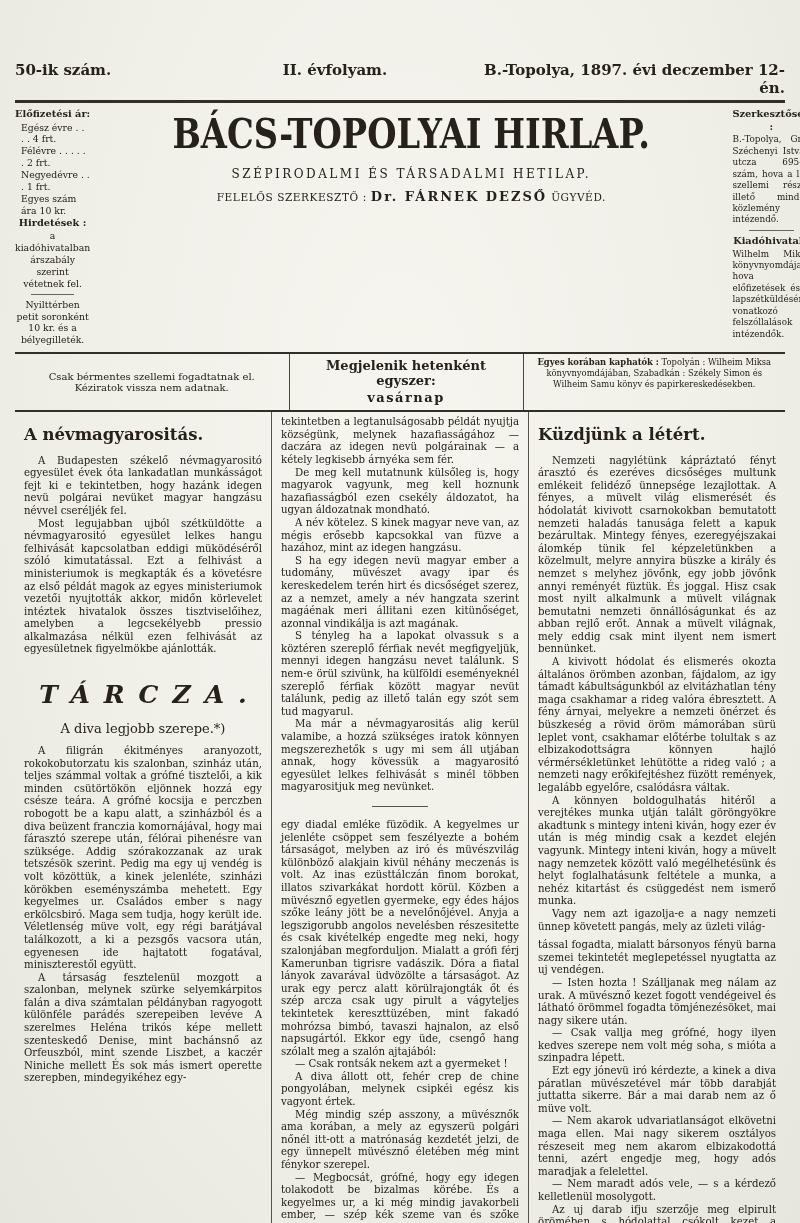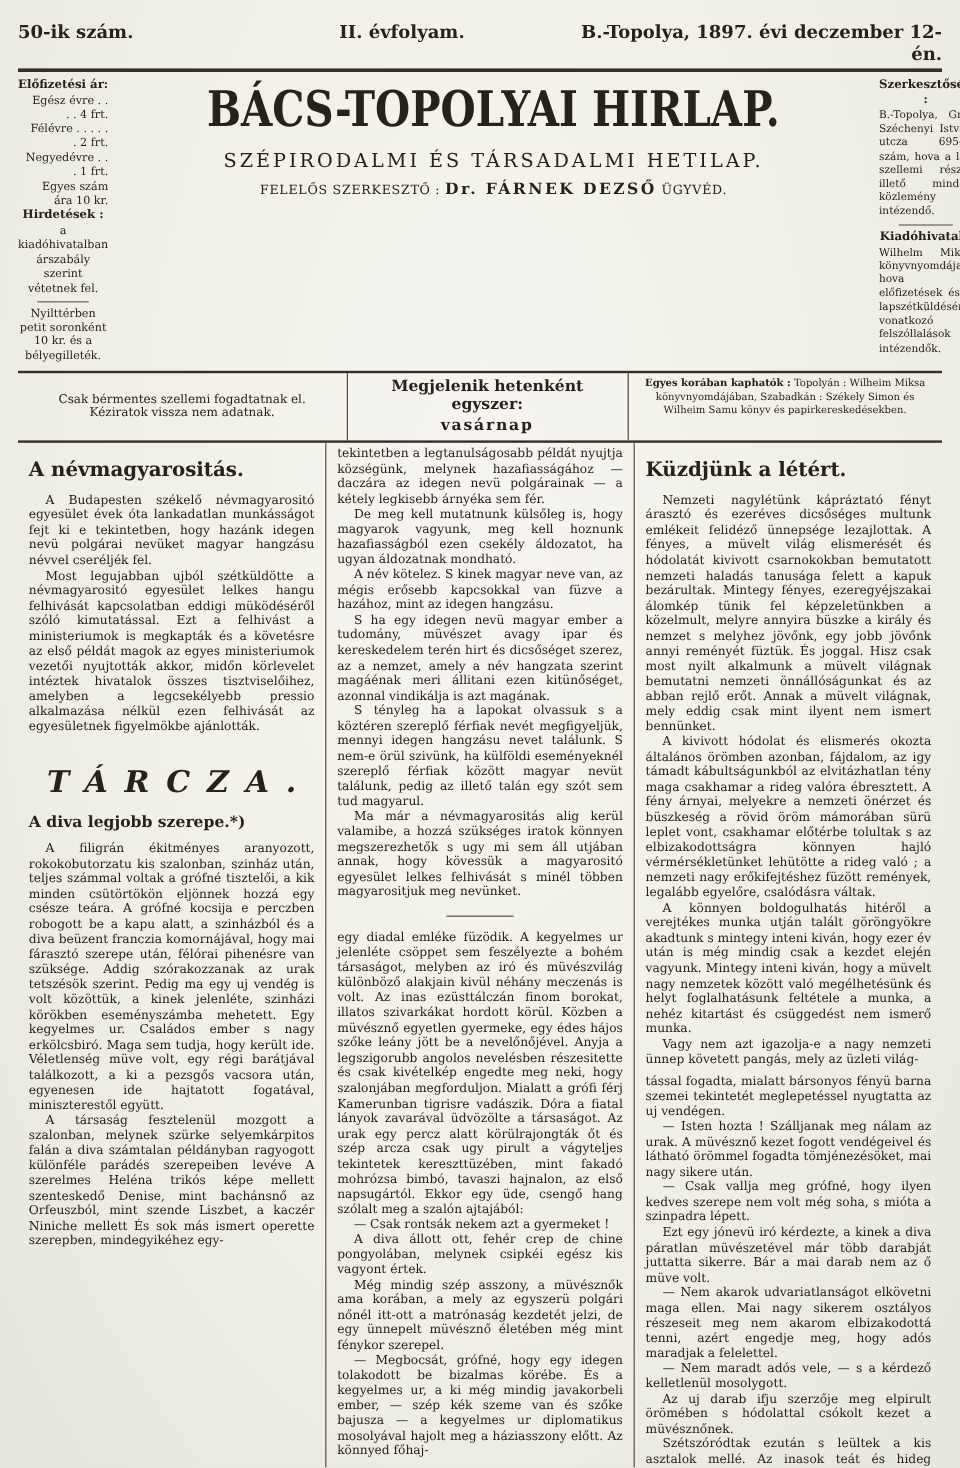--- a/index.html
+++ b/index.html
@@ -5,66 +5,66 @@
   html,body{margin:0;padding:0;}
   body{
     width:800px;height:1223px;
     background:#e7e6e0;
     font-family:"DejaVu Serif","Liberation Serif",serif;
     color:#26211a;
   }
   .sheet{
     width:800px;height:1223px;box-sizing:border-box;
     background:radial-gradient(ellipse at 50% 35%, #f6f5ef 0%, #f0efe8 55%, #e6e5de 100%);
-    padding:18px 15px 8px;overflow:hidden;
+    padding:32px 15px 8px;overflow:hidden;
   }
   
   .topbar{display:flex;align-items:baseline;font-size:15px;font-weight:bold;}
   .tb-left{width:175px;text-align:left;}
-  .tb-center{flex:1;text-align:center;}
+  .tb-center{flex:1;text-align:center;margin-top:29px;}
   .tb-right{width:305px;text-align:right;}
   .rule-heavy{border-top:3px solid #332e26;margin-top:3px;}
   .rule{border-top:2px solid #332e26;}
 
   
   .masthead{display:flex;padding:5px 0 6px;gap:26px;}
   .mast-left{width:150px;font-size:9.3px;line-height:1.28;text-align:center;}
   .mast-center{flex:1;text-align:center;padding:0 4px;}
   .mast-right{width:172px;font-size:8.8px;line-height:1.3;text-align:justify;}
   .mast-right .centered{text-align:center;}
   .mast-head-label{font-weight:bold;font-size:9.8px;margin-bottom:1px;}
-  .price-line{margin:0;text-align:right;padding-left:6px;}
+  .price-line{margin:0;text-align:left;padding-left:6px;}
   .mini-rule{width:58%;margin:4px auto;border-top:1px solid #6a645a;}
   .title-wrap{overflow:visible;}
   .paper-title{
     display:inline-block;font-size:41px;font-weight:bold;white-space:nowrap;
     transform:scaleX(.82);transform-origin:50% 50%;margin-top:2px;letter-spacing:0;
   }
-  .paper-subtitle{font-size:16px;letter-spacing:2.5px;margin-top:9px;}
+  .paper-subtitle{font-size:12px;letter-spacing:2.5px;margin-top:9px;}
   .editor-line{margin-top:8px;font-size:10.5px;letter-spacing:.6px;}
   .editor-name{font-weight:bold;font-size:13px;letter-spacing:2px;}
 
   
   .infostrip{display:flex;align-items:stretch;}
   .is-left{flex:1.05;font-size:10px;text-align:center;padding:5px 14px;display:flex;align-items:center;}
   .is-center{width:235px;box-sizing:border-box;border-left:1px solid #4c463d;border-right:1px solid #4c463d;text-align:center;font-weight:bold;padding:4px 6px 5px;}
   .is-c1{font-size:13px;}
   .is-c2{font-size:13px;letter-spacing:1.5px;margin-top:2px;}
   .is-right{flex:1.05;font-size:8.4px;line-height:1.3;text-align:center;padding:3px 8px;}
 
   
   .columns{display:flex;border-top:2px solid #332e26;margin-top:0;height:978px;overflow:hidden;}
   .col{flex:1;padding:4px 9px 0;font-size:10.2px;line-height:1.235;text-align:justify;overflow:hidden;}
   .col + .col{border-left:1px solid #575148;}
   .para{margin:0;text-indent:14px;}
   .cont .para:first-child{text-indent:0;}
   .article-title{font-size:16.5px;font-weight:bold;text-align:left;margin:9px 0 9px;}
   .short-rule{width:56px;border-top:1px solid #575148;margin:12px auto;}
   .tarcza-head{text-align:center;font-size:25px;font-weight:bold;font-style:italic;letter-spacing:14px;padding-left:14px;margin:24px 0 10px;}
-  .story-title{font-weight:bold;font-size:13px;margin:2px 0 8px;}
+  .story-title{text-align:center;font-weight:normal;font-size:13px;margin:2px 0 8px;}
   .tarcza-cont{margin-top:6px;}
 </style>
 </head>
 <body>
 
 <div class="sheet">
 
   <header class="topbar">
     <span class="tb-left">50-ik szám.</span>
     <span class="tb-center">II. évfolyam.</span>

